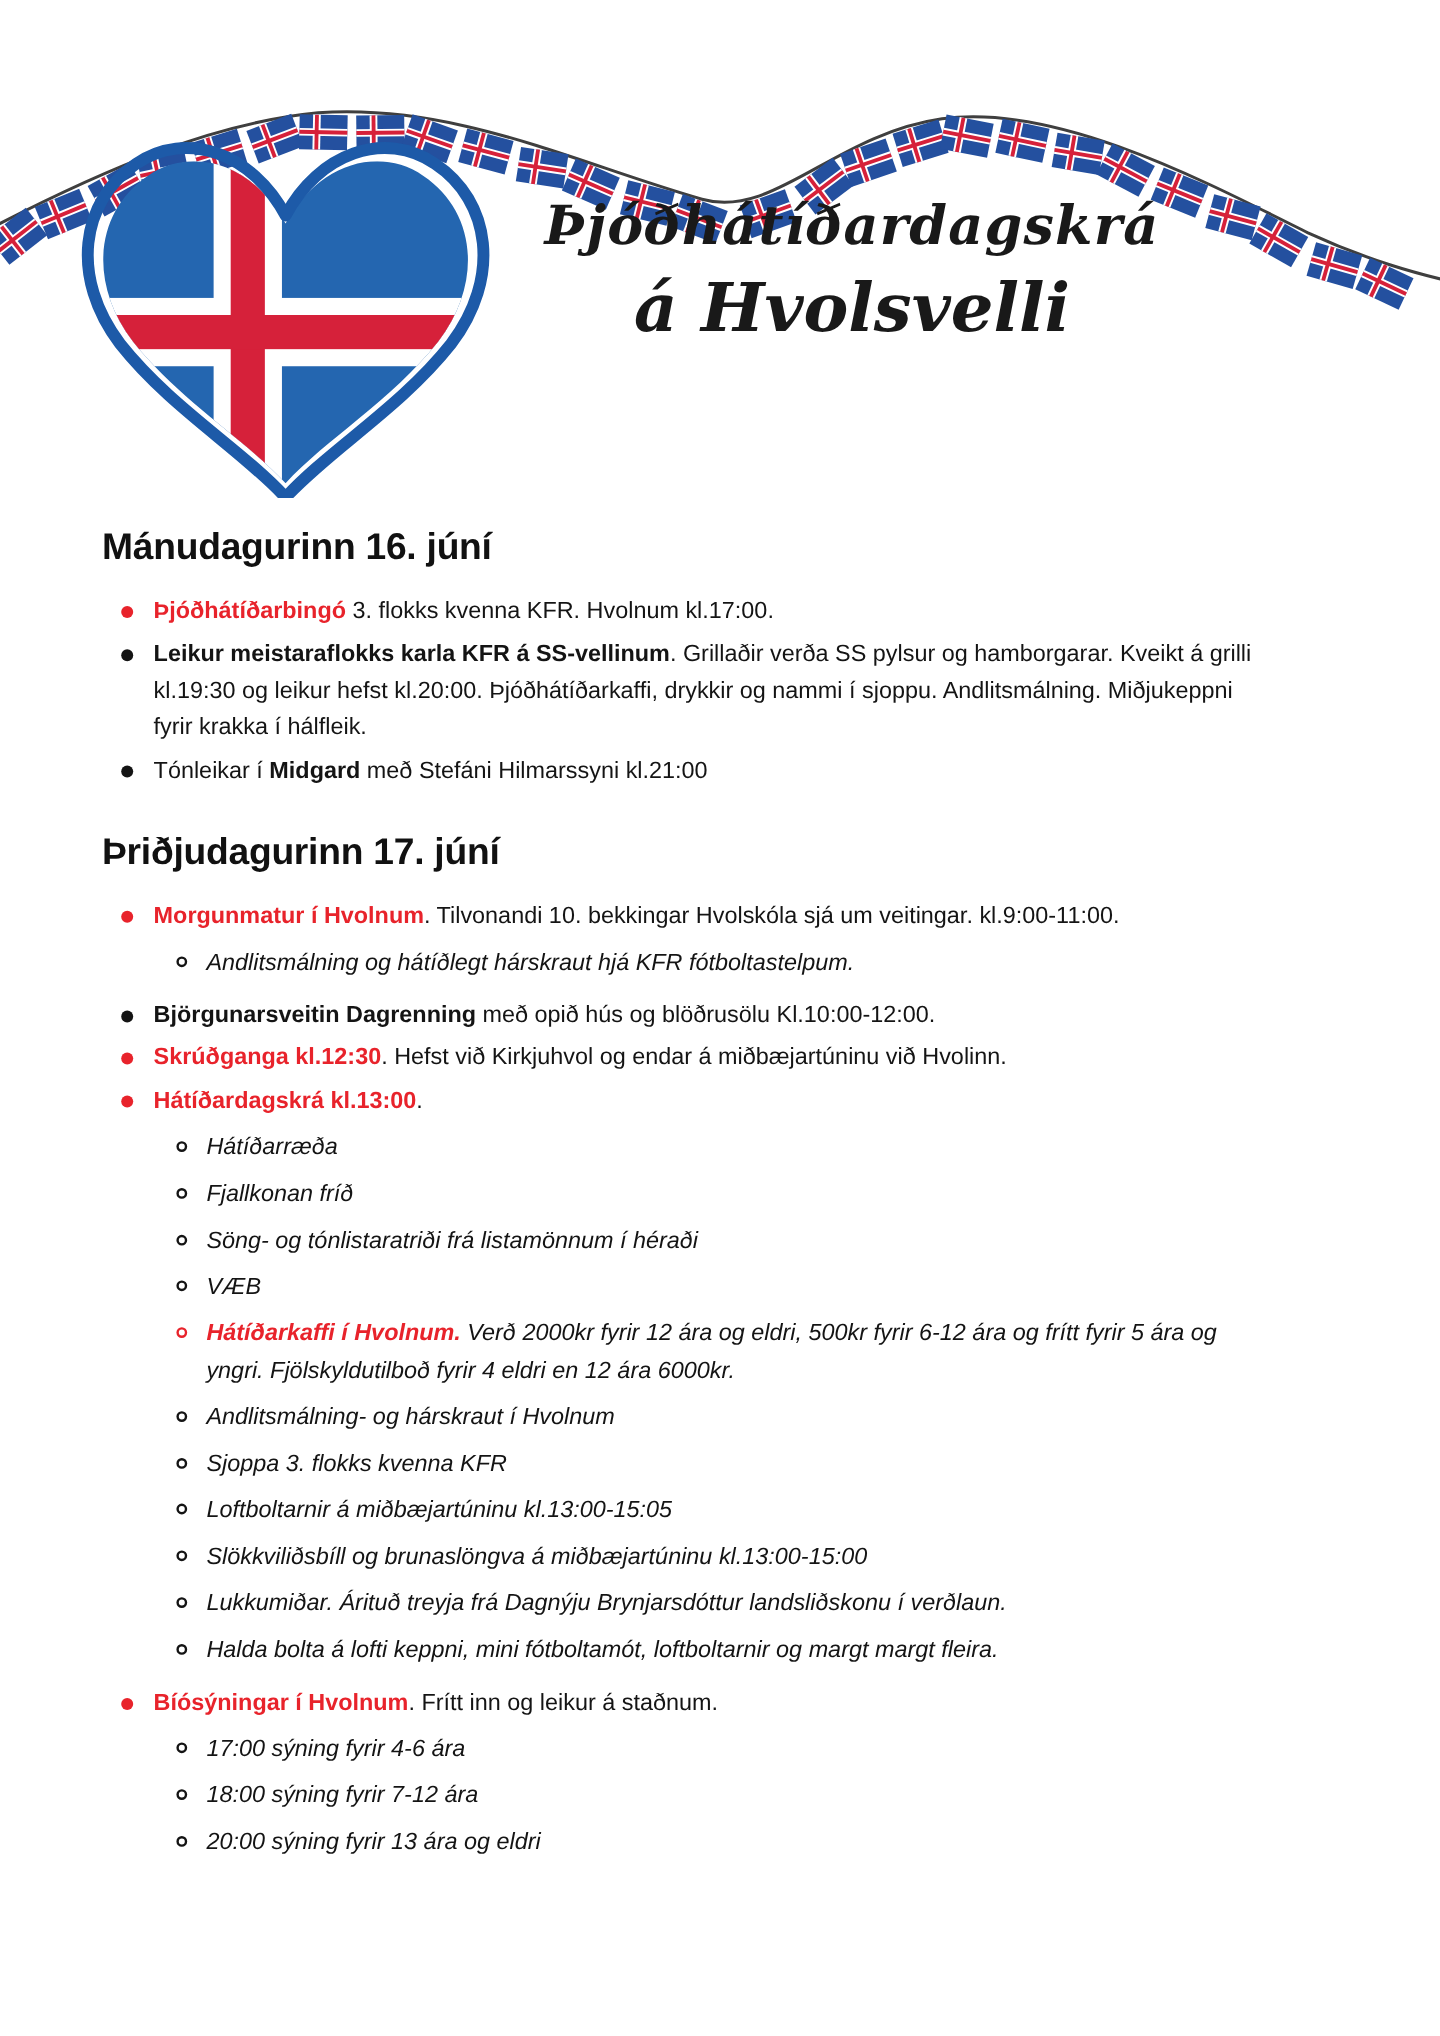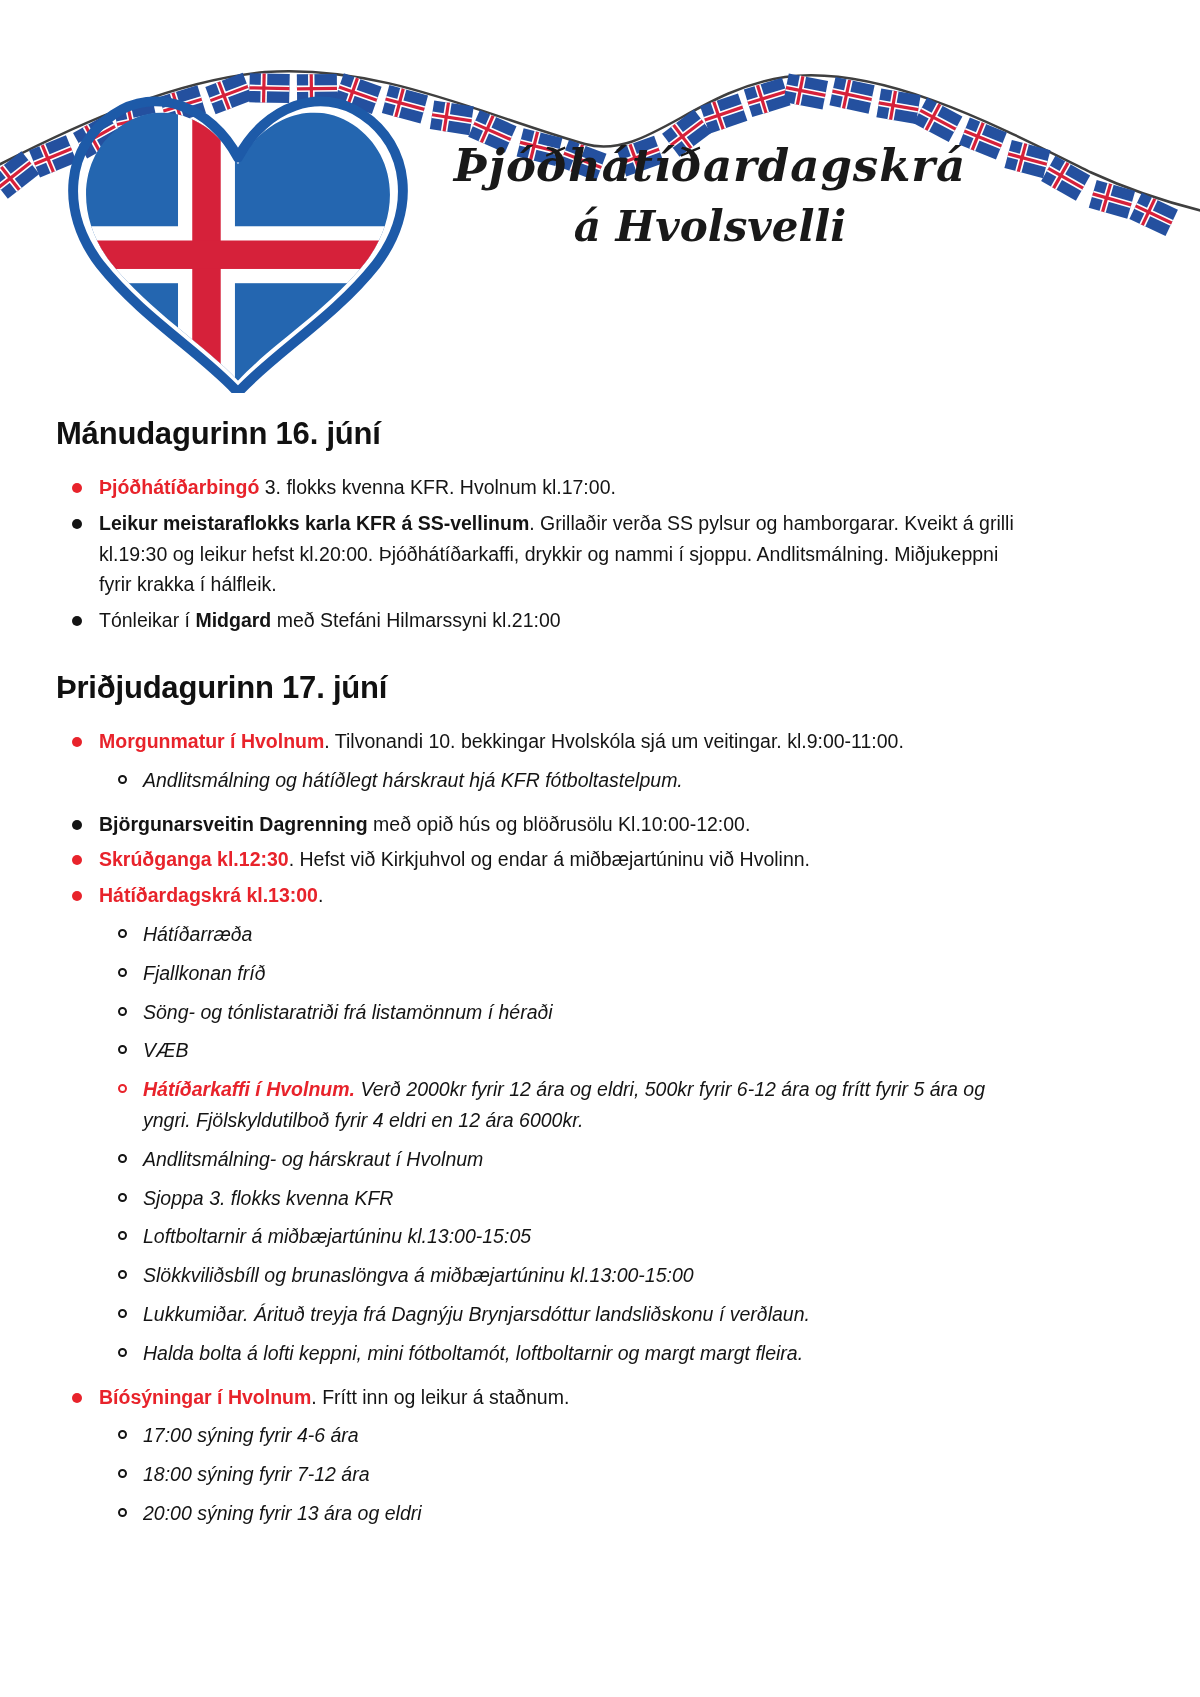--- a/index.html
+++ b/index.html
@@ -12,37 +12,37 @@
   }
   *{box-sizing:border-box;}
   html,body{margin:0;padding:0;}
   body{
     width:1200px;height:1697px;overflow:hidden;background:#ffffff;
     font-family:"Liberation Sans",sans-serif;color:var(--ink);
   }
   .page{position:relative;width:1200px;height:1697px;}
 
   
-  .hero{position:relative;height:382px;}
+  .hero{position:relative;height:382px;margin-top:22px;}
   #deco{position:absolute;left:0;top:22px;width:1200px;height:345px;z-index:1;}
   #heart{position:absolute;left:58px;top:88px;width:360px;height:305px;z-index:2;}
   .titles{
     position:absolute;left:415px;top:140px;width:590px;z-index:3;text-align:center;
     font-family:"DejaVu Serif",serif;font-style:italic;font-weight:700;color:#191919;
   }
   .t1{font-size:45px;line-height:1.15;letter-spacing:1px;}
-  .t2{font-size:42px;line-height:1.2;margin-top:10px;}
+  .t2{font-size:56px;line-height:1.2;margin-top:10px;}
   .script-date{
     position:absolute;left:500px;top:256px;width:610px;z-index:3;text-align:center;
     font-family:"DejaVu Serif",serif;font-style:italic;font-weight:700;
     font-size:60px;line-height:1.2;color:var(--red);white-space:nowrap;letter-spacing:2px;
   }
 
   
-  main{position:relative;z-index:4;padding:0 56px;}
+  main{position:relative;z-index:4;padding:0 85px;}
   h2{
     font-size:31px;font-weight:700;margin:34px 0 20px;color:#111;
     letter-spacing:-0.2px;
   }
   ul{list-style:none;margin:0;padding:0;}
   .l1 > li{display:flex;align-items:flex-start;margin:5px 0;}
   .l1 > li > .bullet{
     flex:0 0 10px;width:10px;height:10px;border-radius:50%;
     margin:11px 17px 0 16px;background:#141414;
   }

